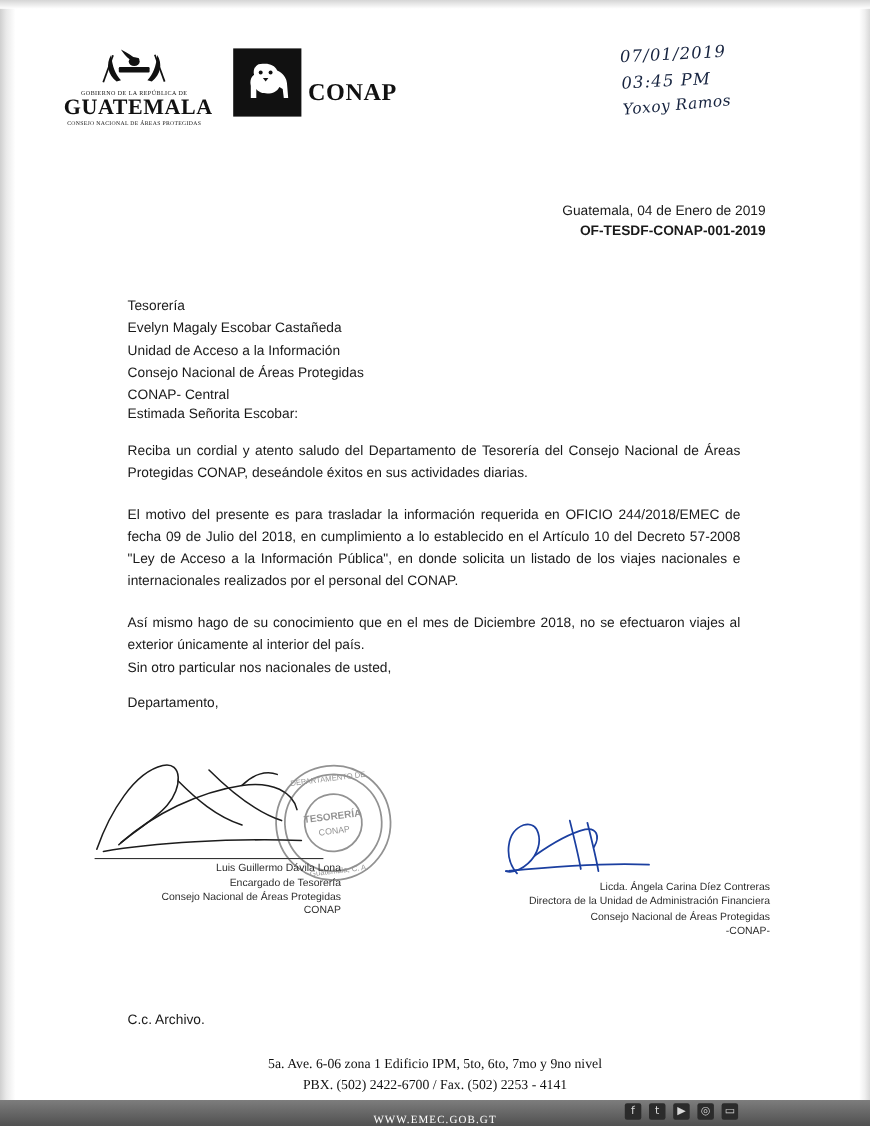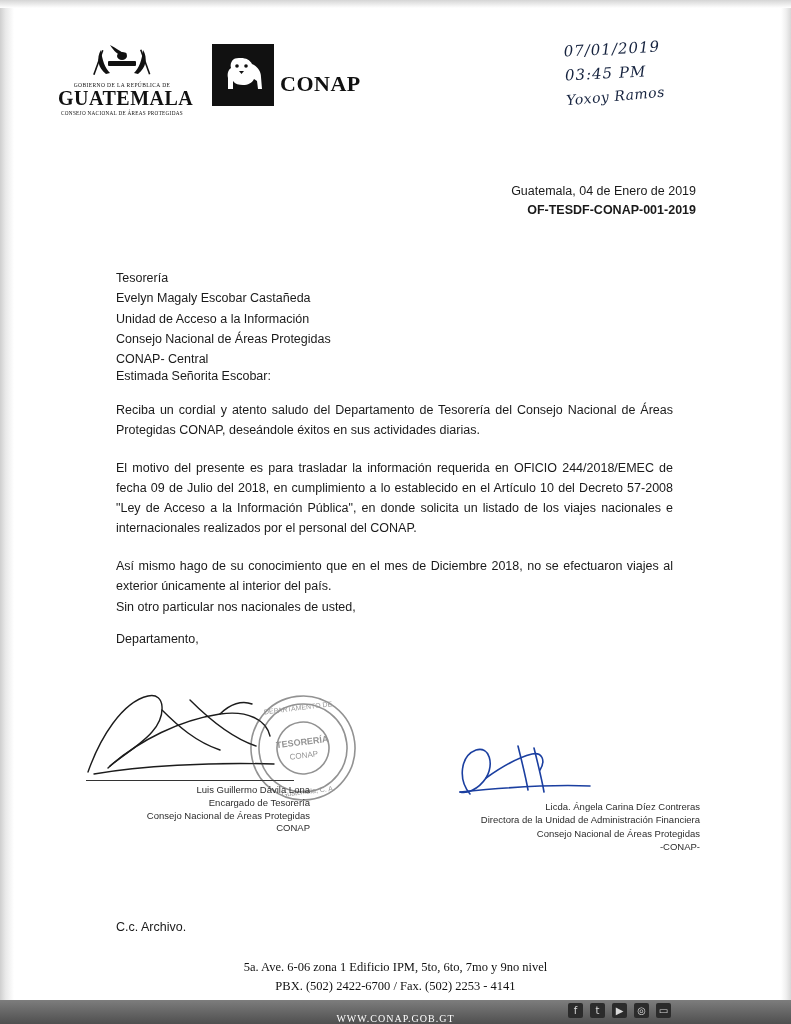--- a/index.html
+++ b/index.html
@@ -434,15 +434,15 @@
   </div>
 
   <div class="footer-social">
     <div class="social-chip">f</div>
     <div class="social-chip">t</div>
     <div class="social-chip">▶</div>
     <div class="social-chip">◎</div>
     <div class="social-chip">▭</div>
   </div>
 
-  <div class="footer-url">WWW.CONAP.GOB.GT</div>
+  <div class="footer-url">WWW.EMEC.GOB.GT</div>
 
 </div>
 
 </body></html>

